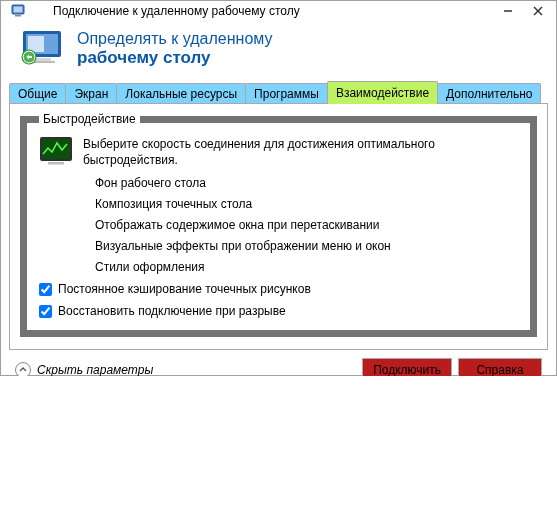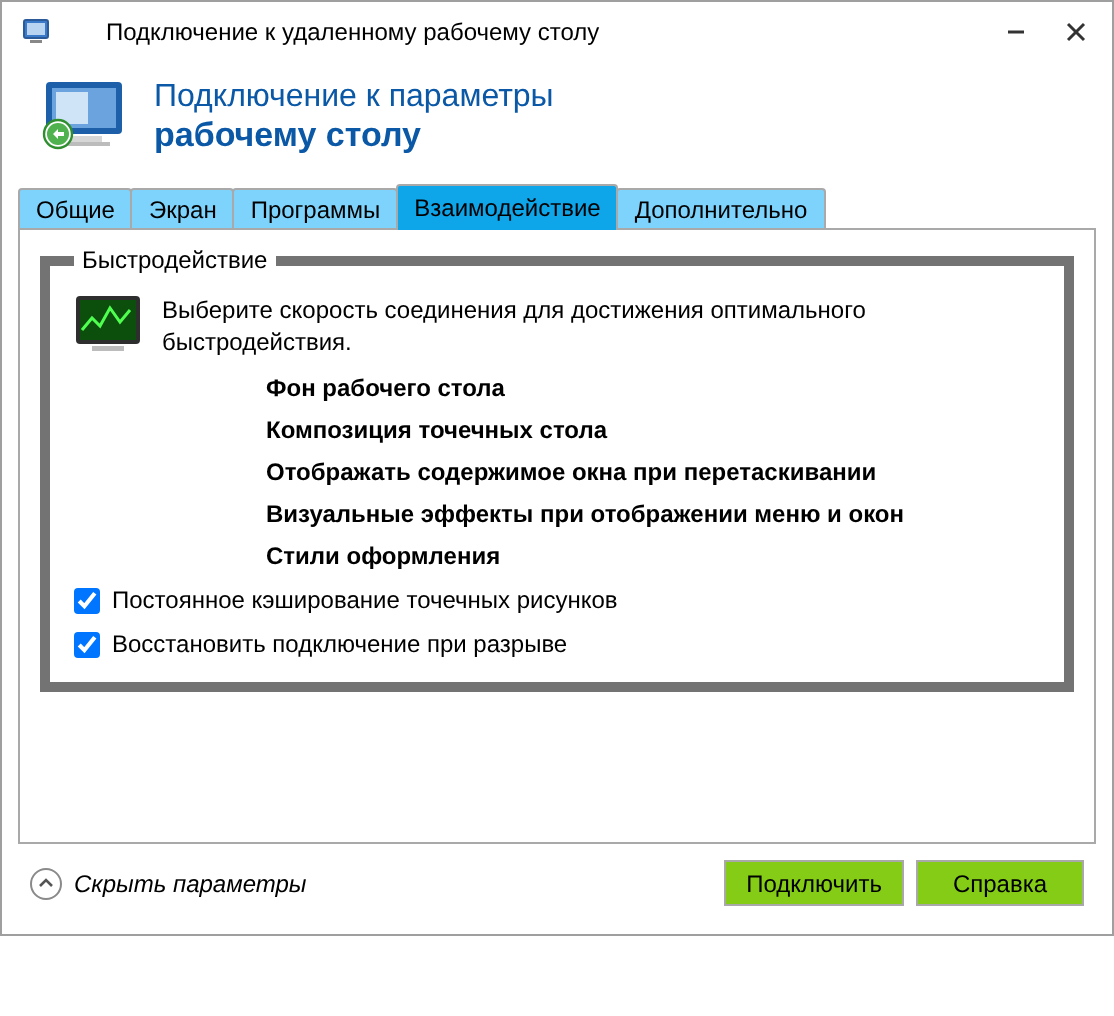--- a/index.html
+++ b/index.html
@@ -1,45 +1,45 @@
 <!DOCTYPE html>
 <html><head>
 <meta charset="utf-8">
 <style>
   * { box-sizing: border-box; margin: 0; padding: 0; }
   body { font-family: "Segoe UI", Tahoma, sans-serif; font-size: 12px; background: #fff; color: #000; }
-  .window { width: 557px; height: 468px; border: 1px solid #9f9f9f; background: #fff; display: flex; flex-direction: column; }
+  .window { width: 557px; height: 376px; border: 1px solid #9f9f9f; background: #fff; display: flex; flex-direction: column; }
   .titlebar { height: 30px; display: flex; align-items: center; padding: 0 4px 0 8px; }
   .titlebar .icon-slot { width: 20px; height: 20px; display: flex; align-items: center; justify-content: center; }
   .titlebar .title { flex: 1; padding-left: 24px; font-size: 12px; }
   .winbtn { width: 28px; height: 20px; display: flex; align-items: center; justify-content: center; margin-left: 2px; cursor: default; }
   .header { padding: 8px 18px 6px 18px; display: flex; align-items: center; }
   .header .monitor-icon { width: 48px; height: 40px; position: relative; }
   .header h1 { font-weight: normal; font-size: 16px; color: #0a58a6; line-height: 1.2; margin-left: 10px; }
   .header h1 .bold { font-weight: bold; font-size: 17px; }
   .tabstrip { display: flex; align-items: flex-end; padding: 0 8px; height: 24px; position: relative; margin-top: 6px; }
   .tab { border: 1px solid #a9a9a9; border-bottom: none; padding: 3px 8px; font-size: 12px; background: #7dd3fc; margin-right: -1px; border-top-left-radius: 2px; border-top-right-radius: 2px; cursor: default; position: relative; }
-  .tab.active { background: #0ea5e9; z-index: 2; padding-top: 4px; padding-bottom: 4px; }
+  .tab.active { background: #bef264; z-index: 2; padding-top: 4px; padding-bottom: 4px; }
   .tabpanel { border: 1px solid #a9a9a9; margin: -1px 8px 0 8px; padding: 8px 10px 12px 10px; background: #fff; flex: 1; position: relative; }
-  fieldset { border: 5px solid #737373; padding: 10px 12px 12px 12px; }
+  fieldset { border: 7px solid #737373; padding: 10px 12px 12px 12px; }
   legend { padding: 0 4px; font-size: 12px; }
   .instr-row { display: flex; align-items: flex-start; margin-bottom: 8px; }
   .perf-icon { width: 34px; height: 30px; flex: 0 0 34px; }
   .instr-text { margin-left: 10px; line-height: 1.35; }
   select.combo { width: 100%; font-size: 12px; padding: 2px 4px; border: 1px solid #a9a9a9; background: #fff; }
   .features-label { margin: 10px 0 6px 42px; }
-  .features-list { margin-left: 96px; font-weight: bold; }
+  .features-list { margin-left: 56px; }
   .features-list div { margin-bottom: 7px; }
   .checkrow { display: flex; align-items: flex-end; margin-top: 8px; }
   .checkrow input { margin-right: 6px; }
   .bottombar { display: flex; align-items: center; padding: 8px 14px 14px 14px; }
   .hide-params { display: flex; align-items: center; cursor: default; font-style: italic; }
   .hide-params .chev { width: 16px; height: 16px; border: 1px solid #8a8a8a; border-radius: 50%; display: flex; align-items: center; justify-content: center; margin-right: 6px; background: #fff; }
   .spacer { flex: 1; }
-  button.winbutton { min-width: 84px; height: 23px; font-size: 12px; background: #84cc16; border: 1px solid #a9a9a9; margin-left: 6px; padding: 0 10px; cursor: default; }
+  button.winbutton { min-width: 84px; height: 23px; font-size: 12px; background: #b91c1c; border: 1px solid #a9a9a9; margin-left: 6px; padding: 0 10px; cursor: default; }
 </style>
 </head>
 <body>
 
 <div class="window">
 
   <div class="titlebar">
     <div class="icon-slot">
       <svg width="16" height="16" viewBox="0 0 16 16">
         <rect x="1" y="2" width="12" height="9" rx="1" fill="#3a7ac8" stroke="#2a5a98"></rect>
@@ -68,28 +68,29 @@
         <rect x="7" y="5" width="32" height="20" fill="#6aa3de"></rect>
         <polygon points="9,7 25,7 25,23 9,23" fill="#cfe4f7"></polygon>
         <rect x="14" y="29" width="18" height="3" fill="#d7d7d7"></rect>
         <rect x="10" y="32" width="26" height="2" fill="#bcbcbc"></rect>
         <circle cx="10" cy="28" r="7" fill="#fff" stroke="#2f8f2f" stroke-width="1.2"></circle>
         <circle cx="10" cy="28" r="5.5" fill="#4fb24f"></circle>
         <path d="M7.5 28 L10 25.5 L10 27 L13 27 L13 29 L10 29 L10 30.5 Z" fill="#fff"></path>
       </svg>
     </div>
     <h1>
-      <span>Подключение к параметры</span><br>
+      <span>Определять к удаленному</span><br>
       <span class="bold">рабочему столу</span>
     </h1>
   </div>
 
   <div class="tabstrip">
     <div class="tab">Общие</div>
     <div class="tab">Экран</div>
+    <div class="tab">Локальные ресурсы</div>
     <div class="tab">Программы</div>
     <div class="tab active">Взаимодействие</div>
     <div class="tab">Дополнительно</div>
   </div>
 
   <div class="tabpanel">
     <fieldset>
       <legend>Быстродействие</legend>
 
       <div class="instr-row">

